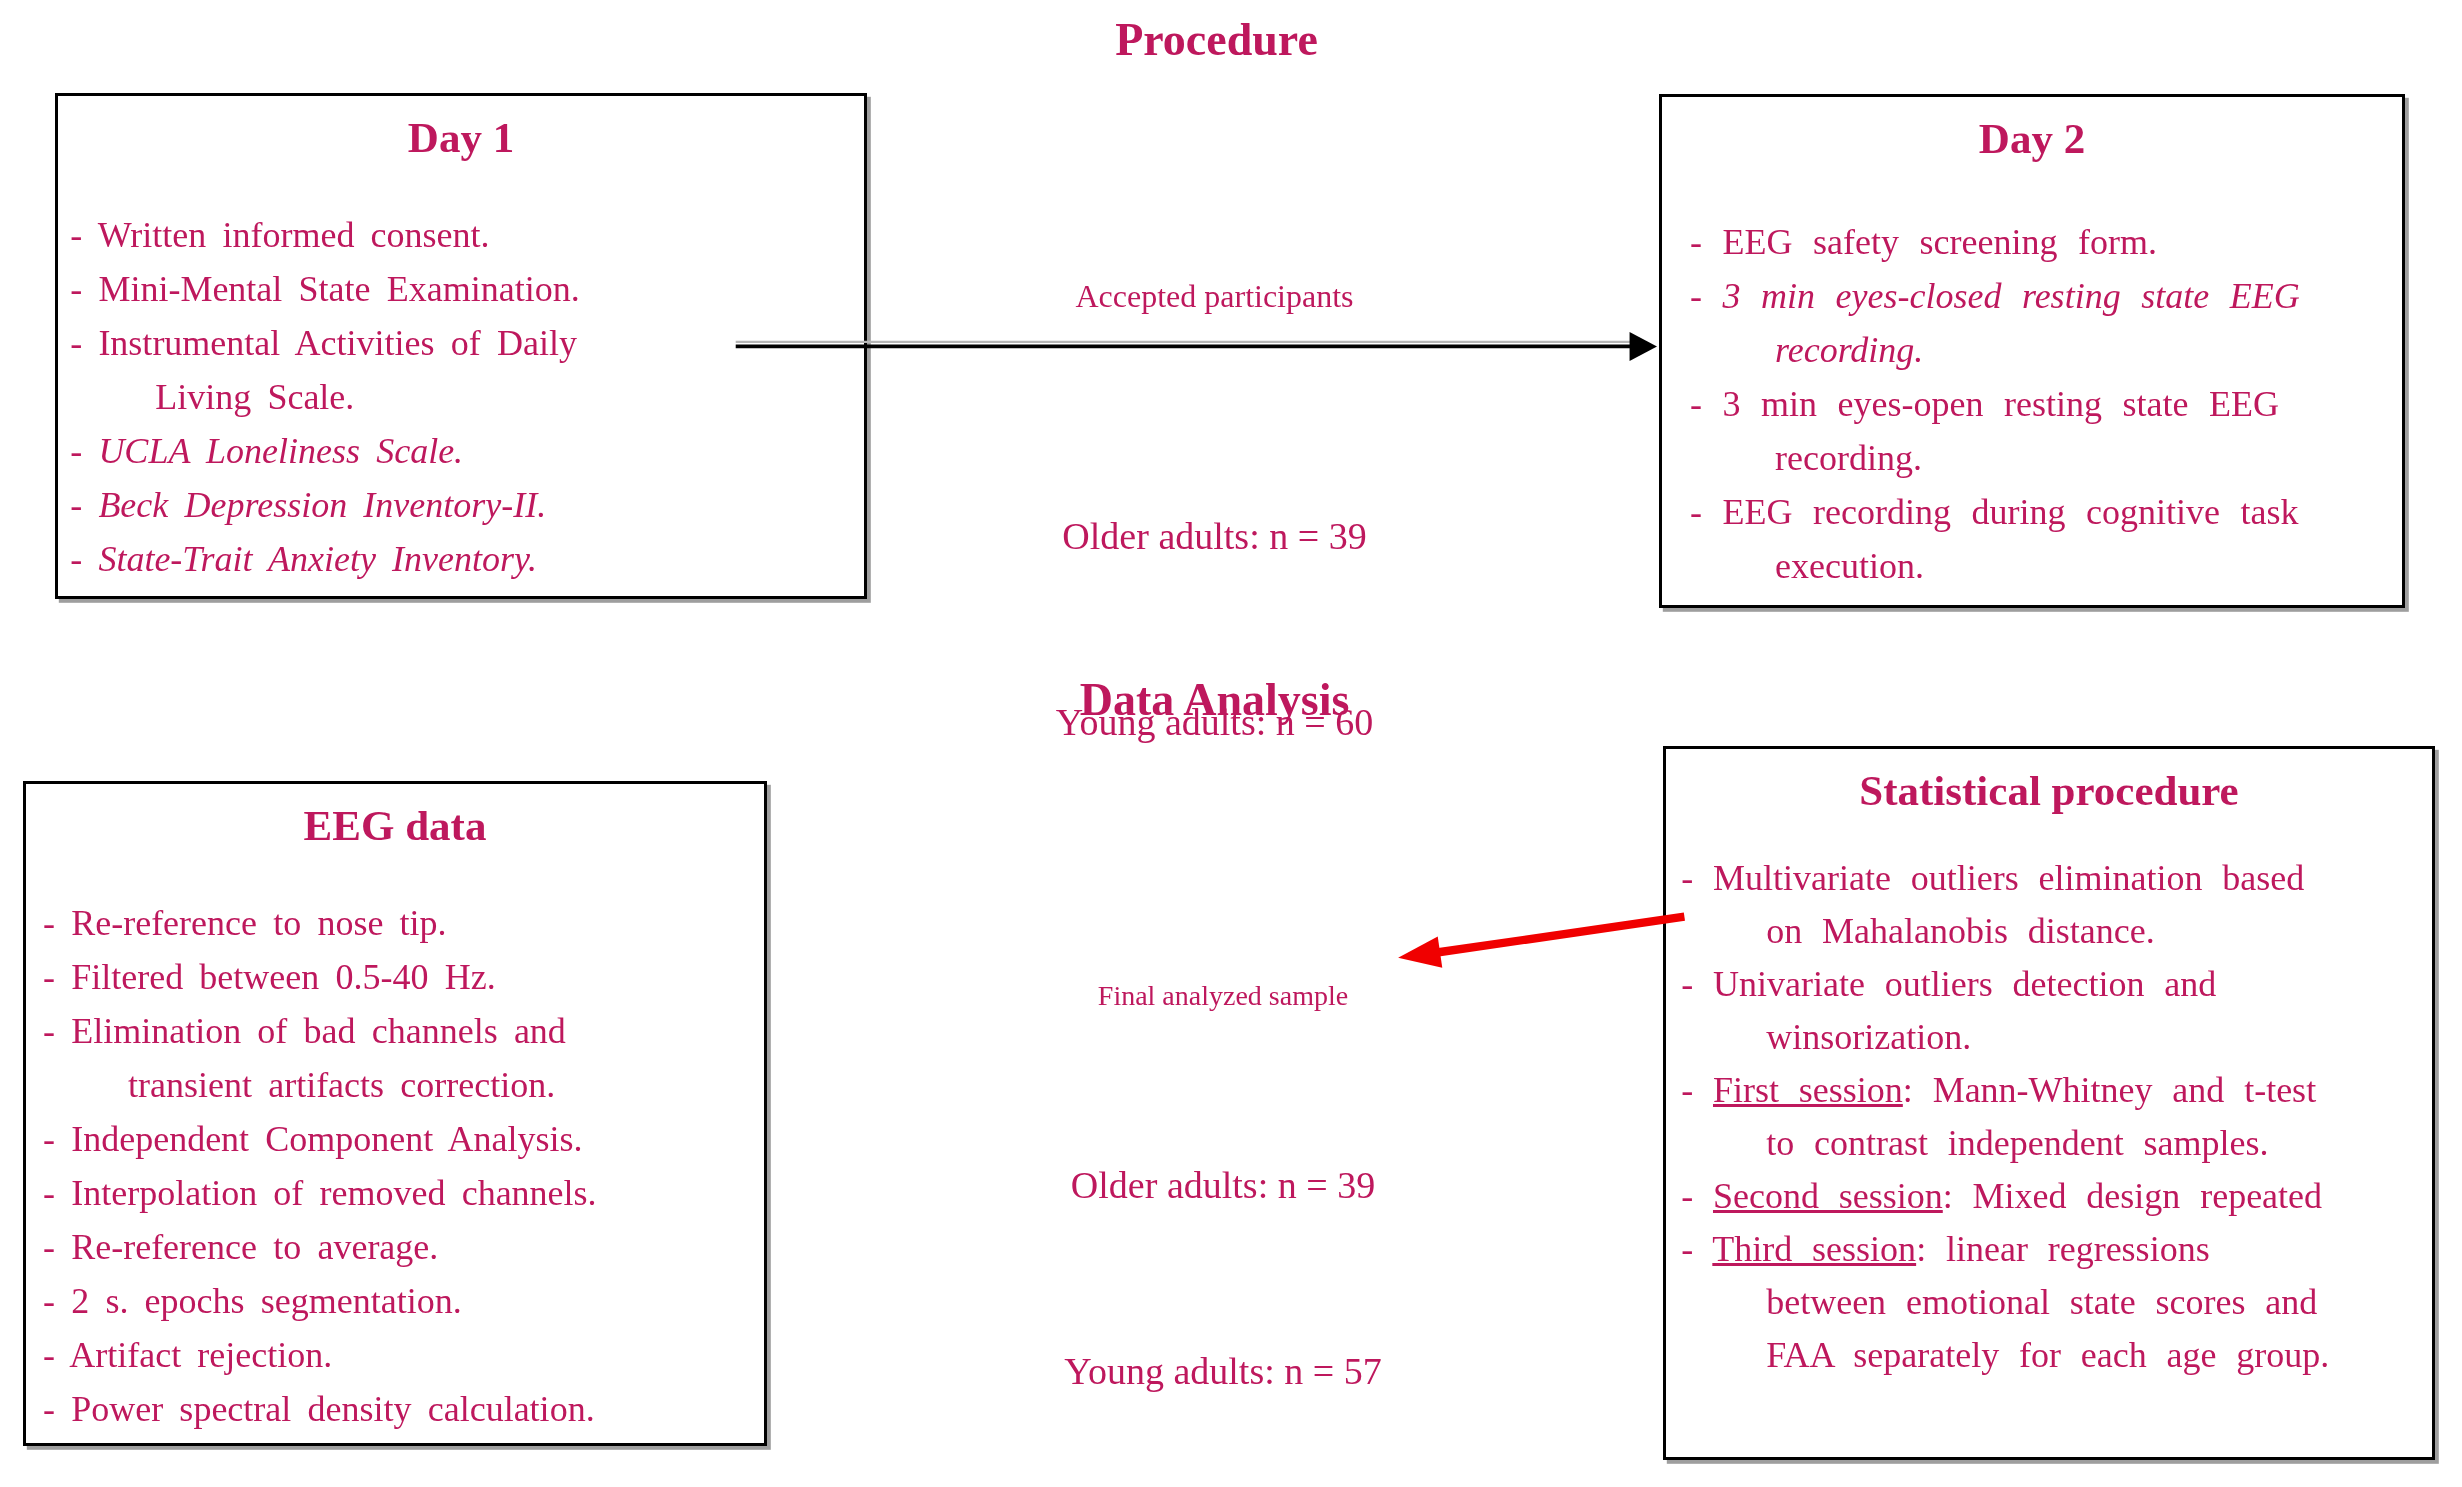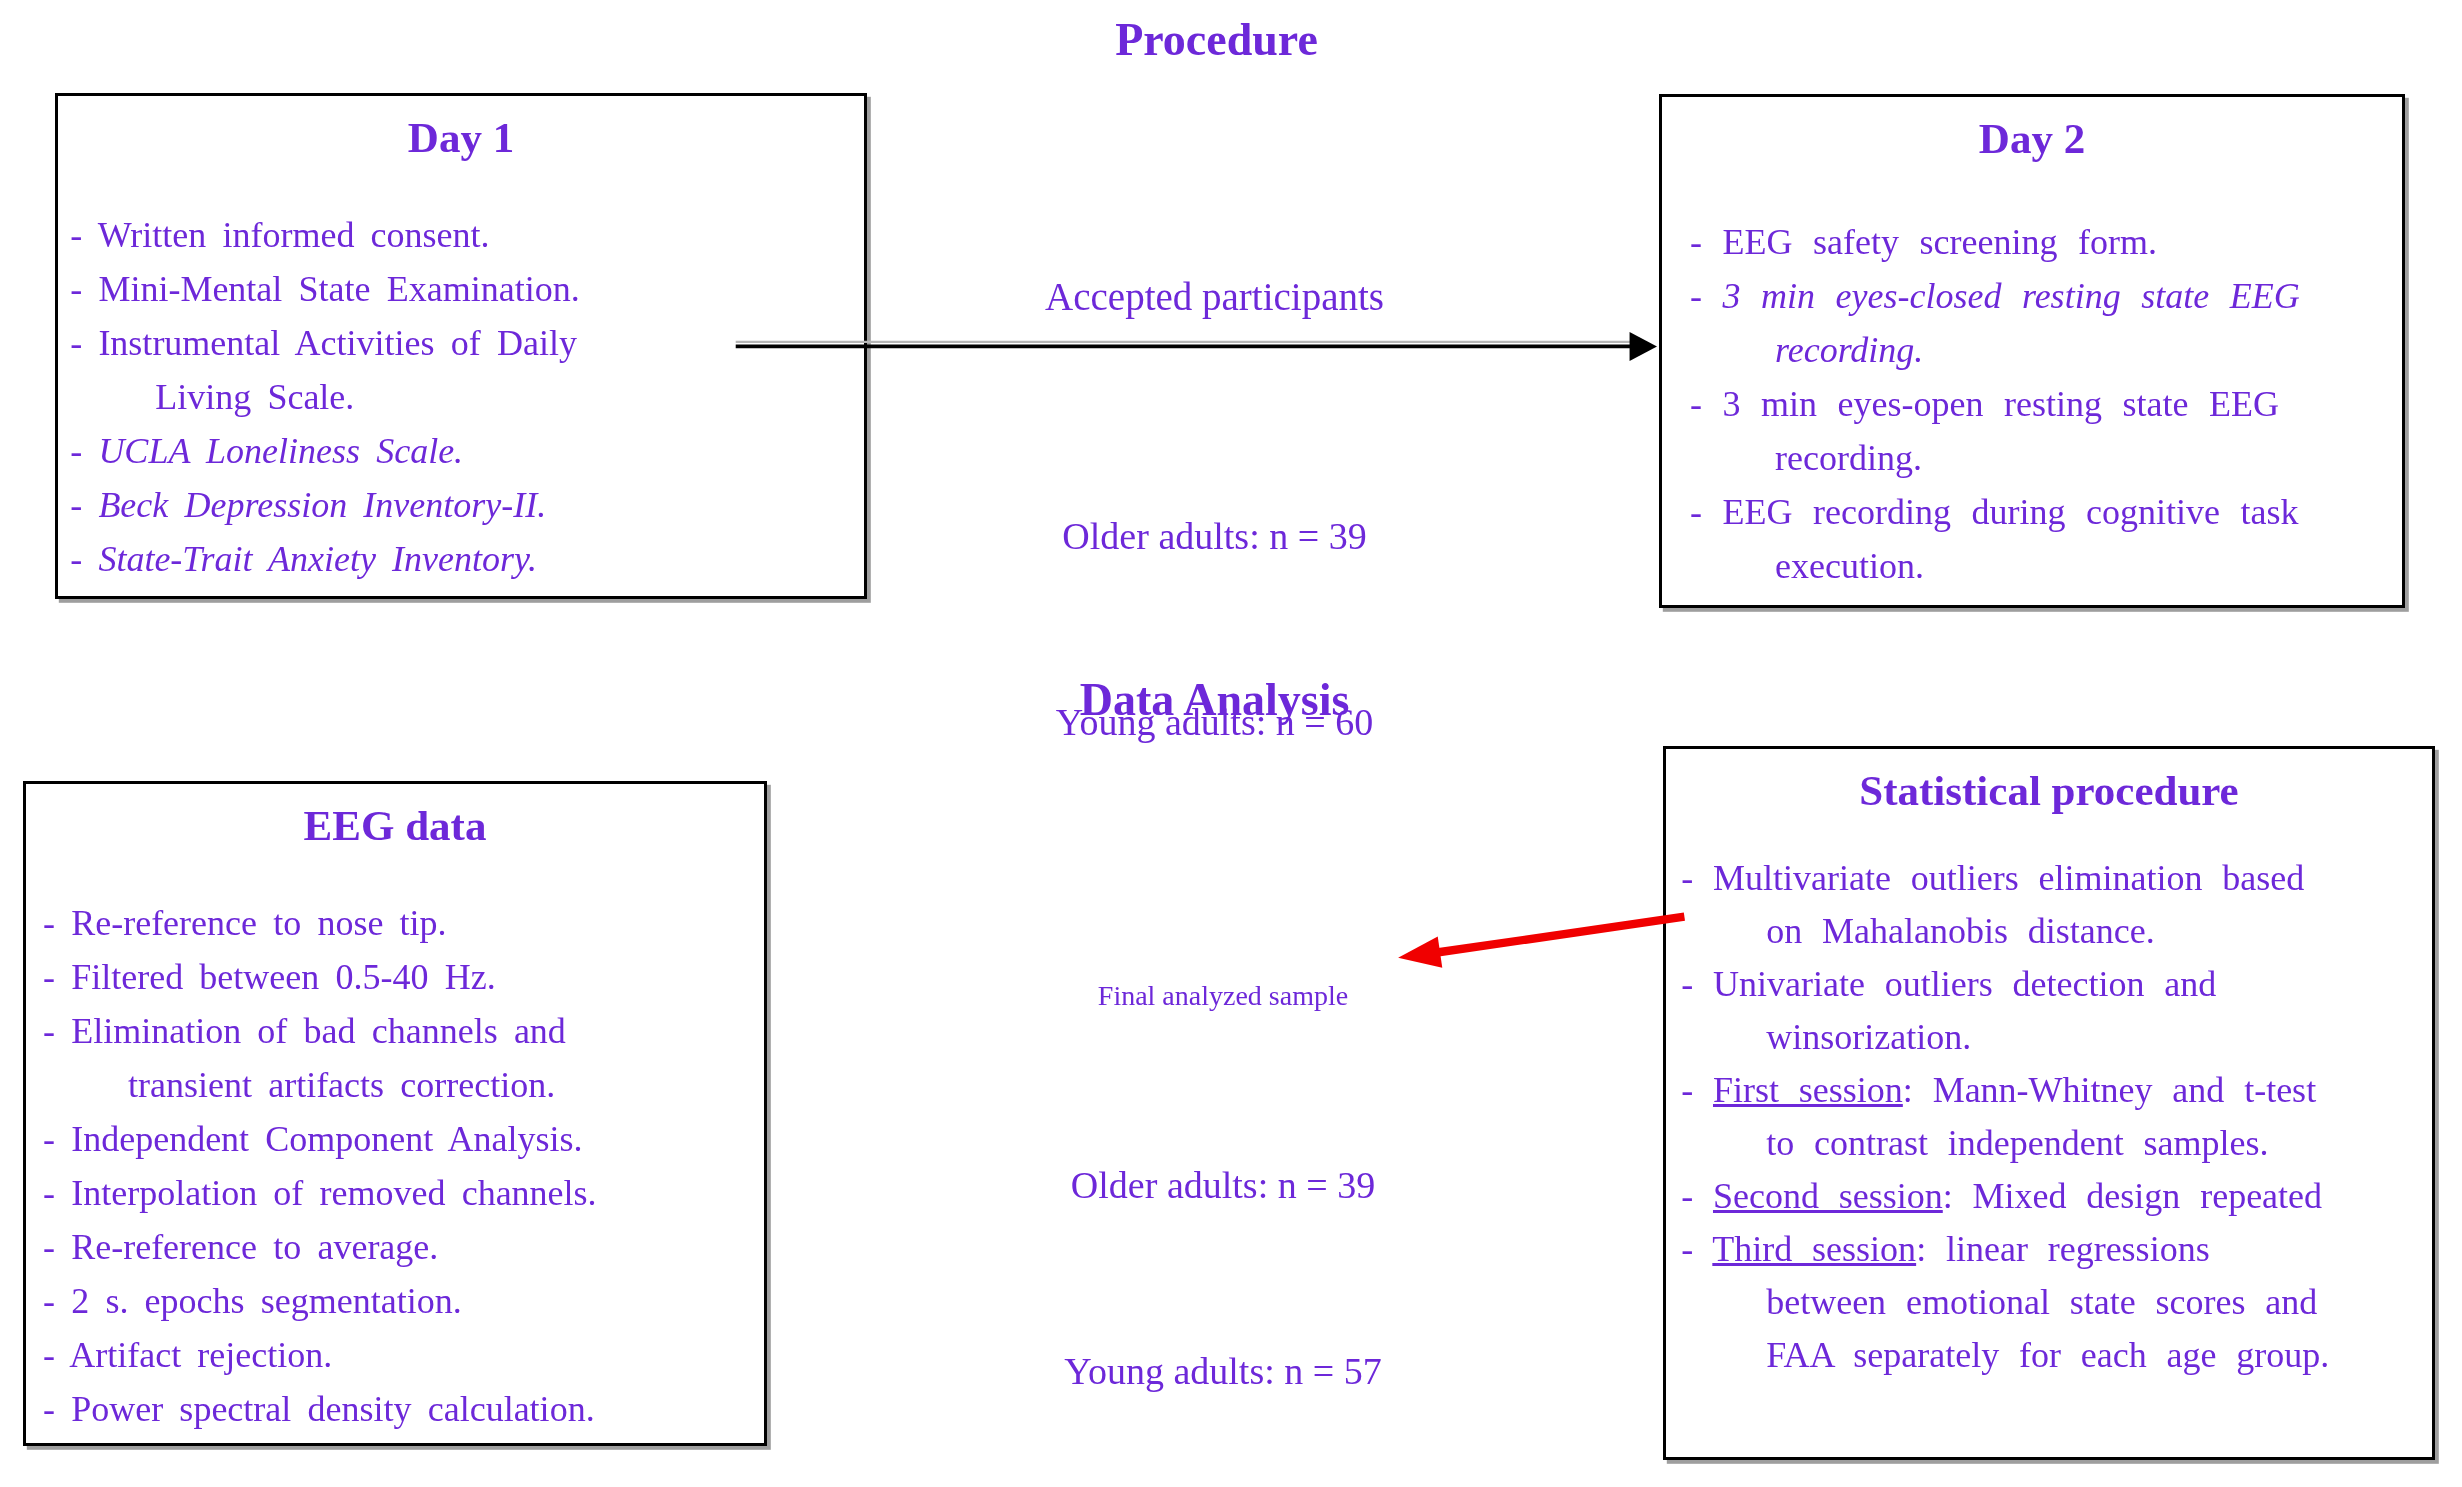--- a/index.html
+++ b/index.html
@@ -6,21 +6,21 @@
     margin: 0;
     padding: 0;
     background: #ffffff;
   }
   .canvas {
     position: relative;
     width: 2462px;
     height: 1487px;
     background: #ffffff;
     font-family: "Liberation Serif", "DejaVu Serif", serif;
-    color: #6d28d9;
+    color: #be185d;
     overflow: hidden;
   }
   .section-title {
     position: absolute;
     font-size: 46px;
     font-weight: bold;
     text-align: center;
     line-height: 50px;
     white-space: pre;
   }
@@ -50,21 +50,21 @@
   .box-body .line { white-space: pre; }
   .cont { padding-left: 85px; }
   .it { font-style: italic; }
   .u { text-decoration: underline; }
   .day2-box .box-body { margin-top: 53px; padding-left: 28px; word-spacing: 0.32em; }
   .eeg-box  .box-body { margin-top: 47px; padding-left: 17px; }
   .stat-box .box-body { margin-top: 38px; padding-left: 15.2px; line-height: 53px; word-spacing: 0.30em; }
   .mid-label {
     position: absolute;
     text-align: center;
-    font-size: 39px;
+    font-size: 32px;
     line-height: 47px;
     white-space: pre;
   }
   .mid-stats {
     position: absolute;
     text-align: center;
     font-size: 38px;
     line-height: 62px;
     white-space: pre;
   }

